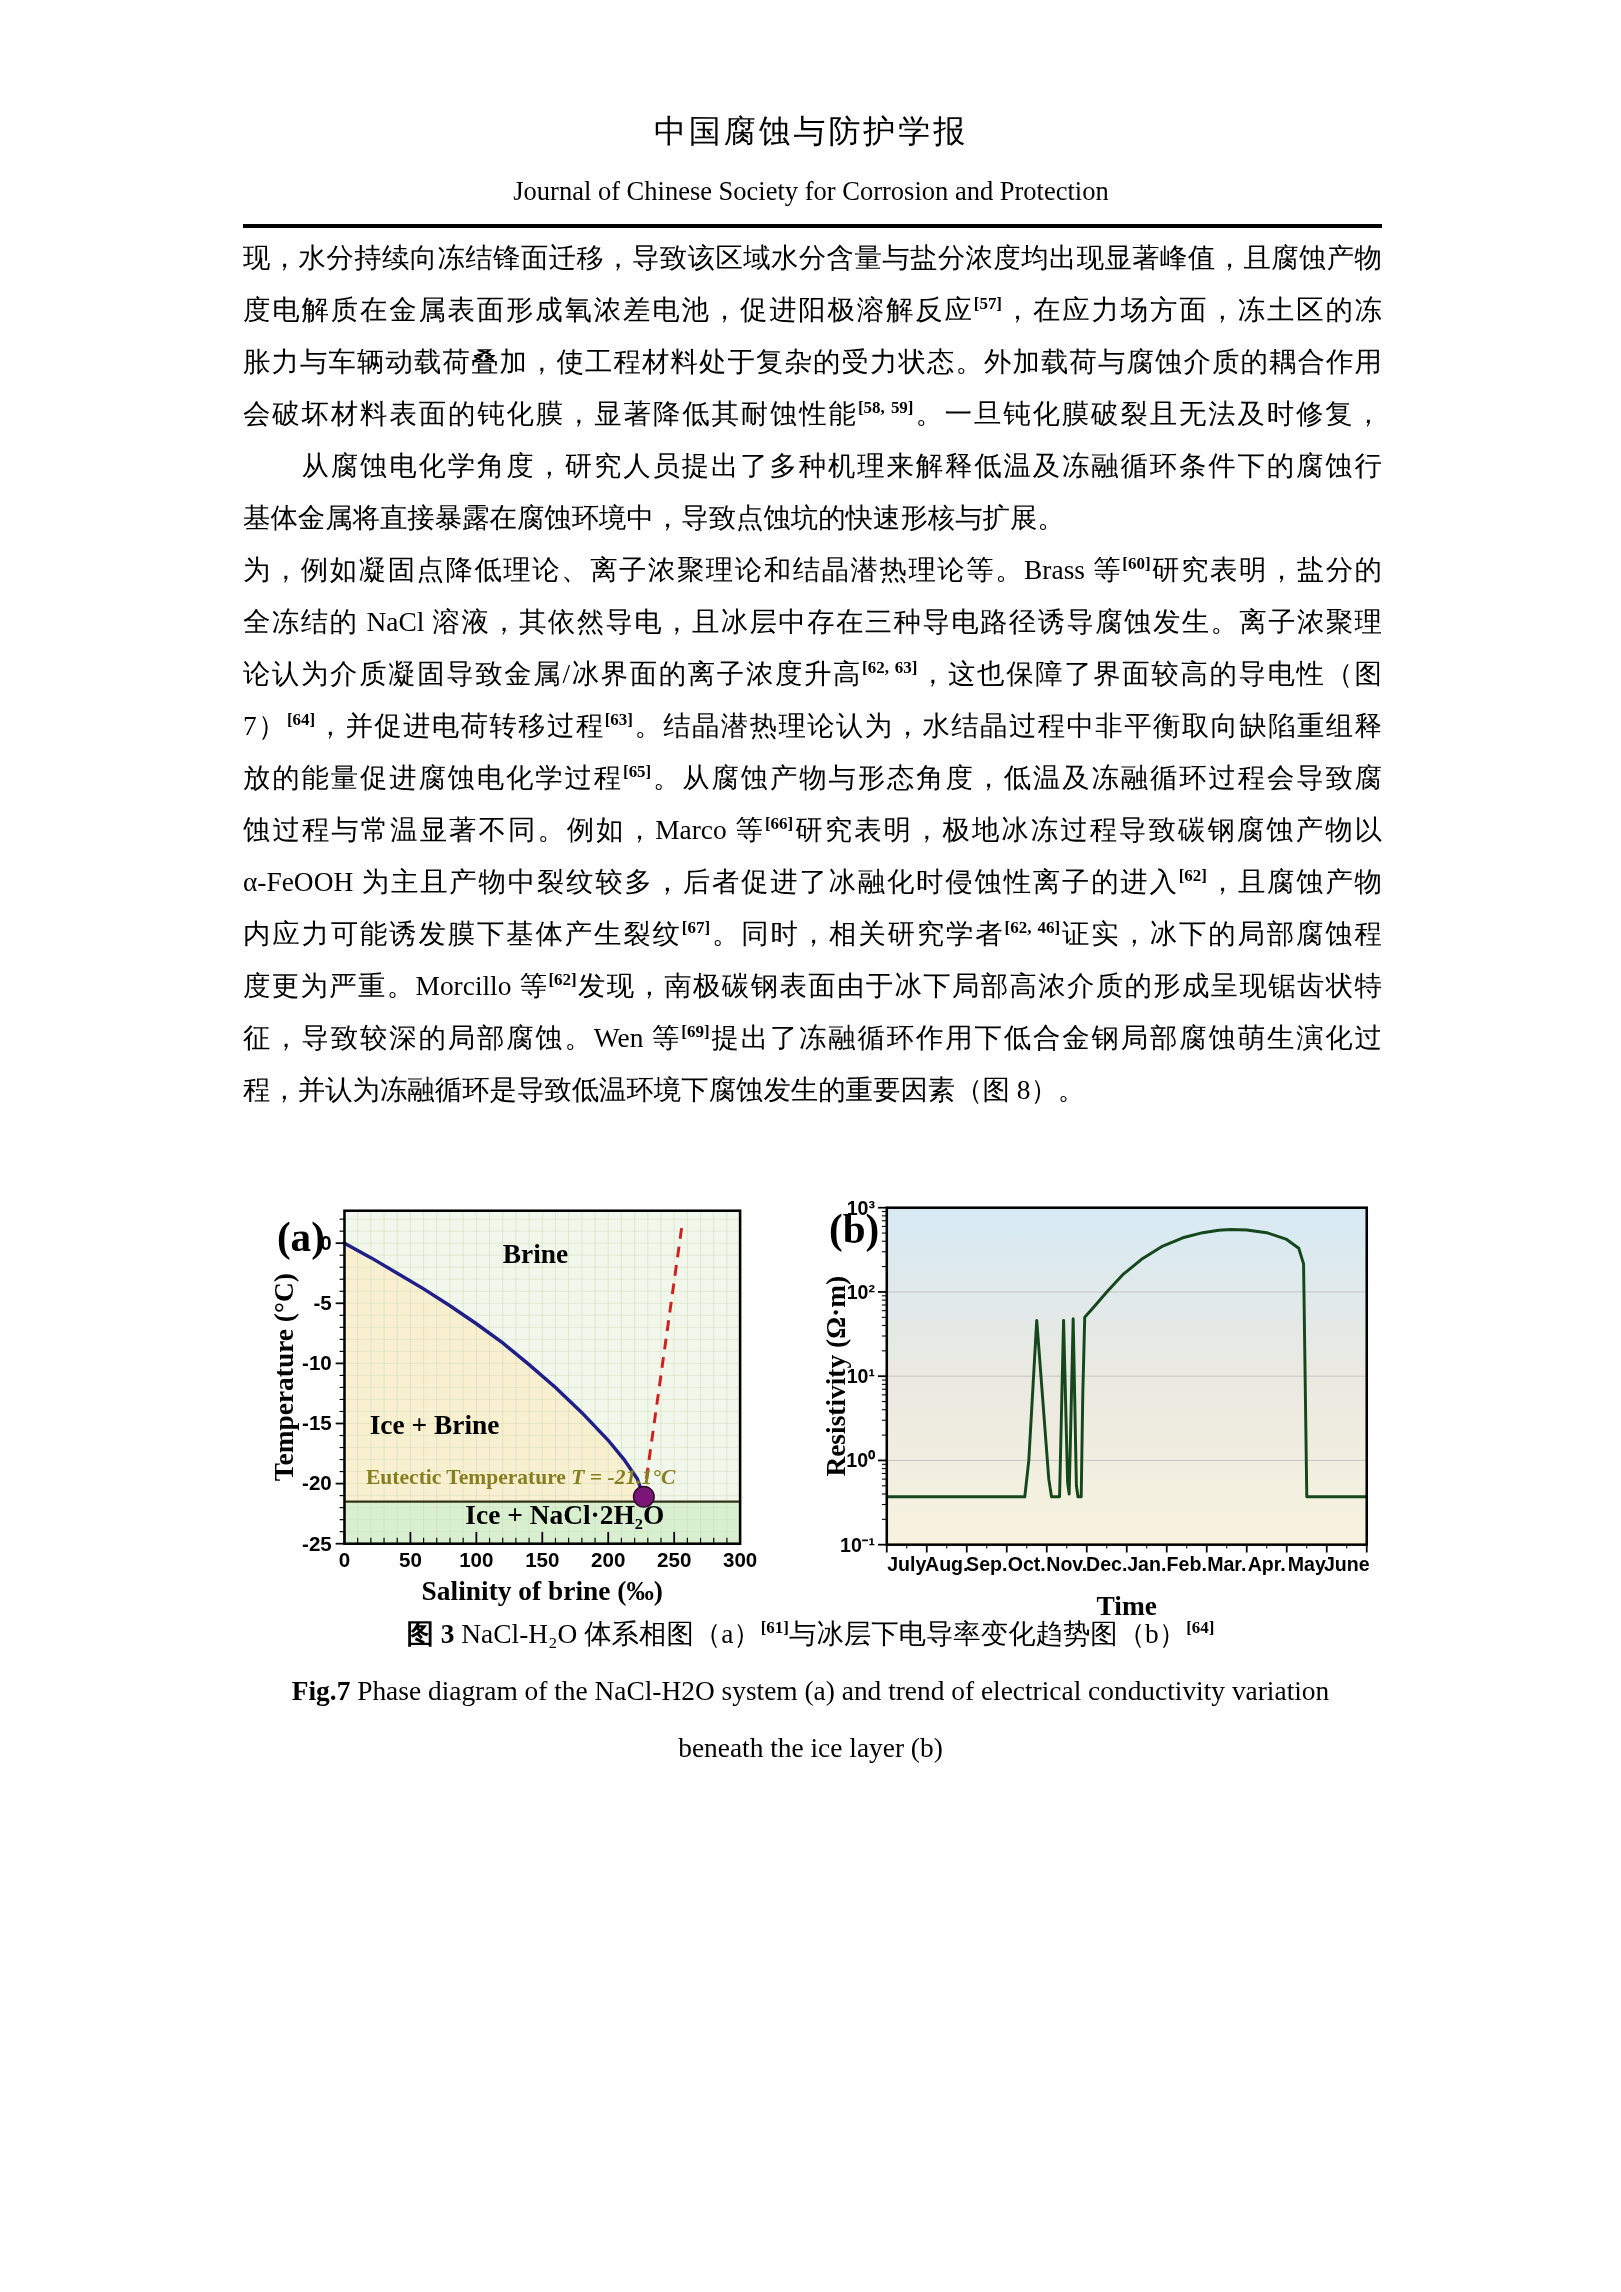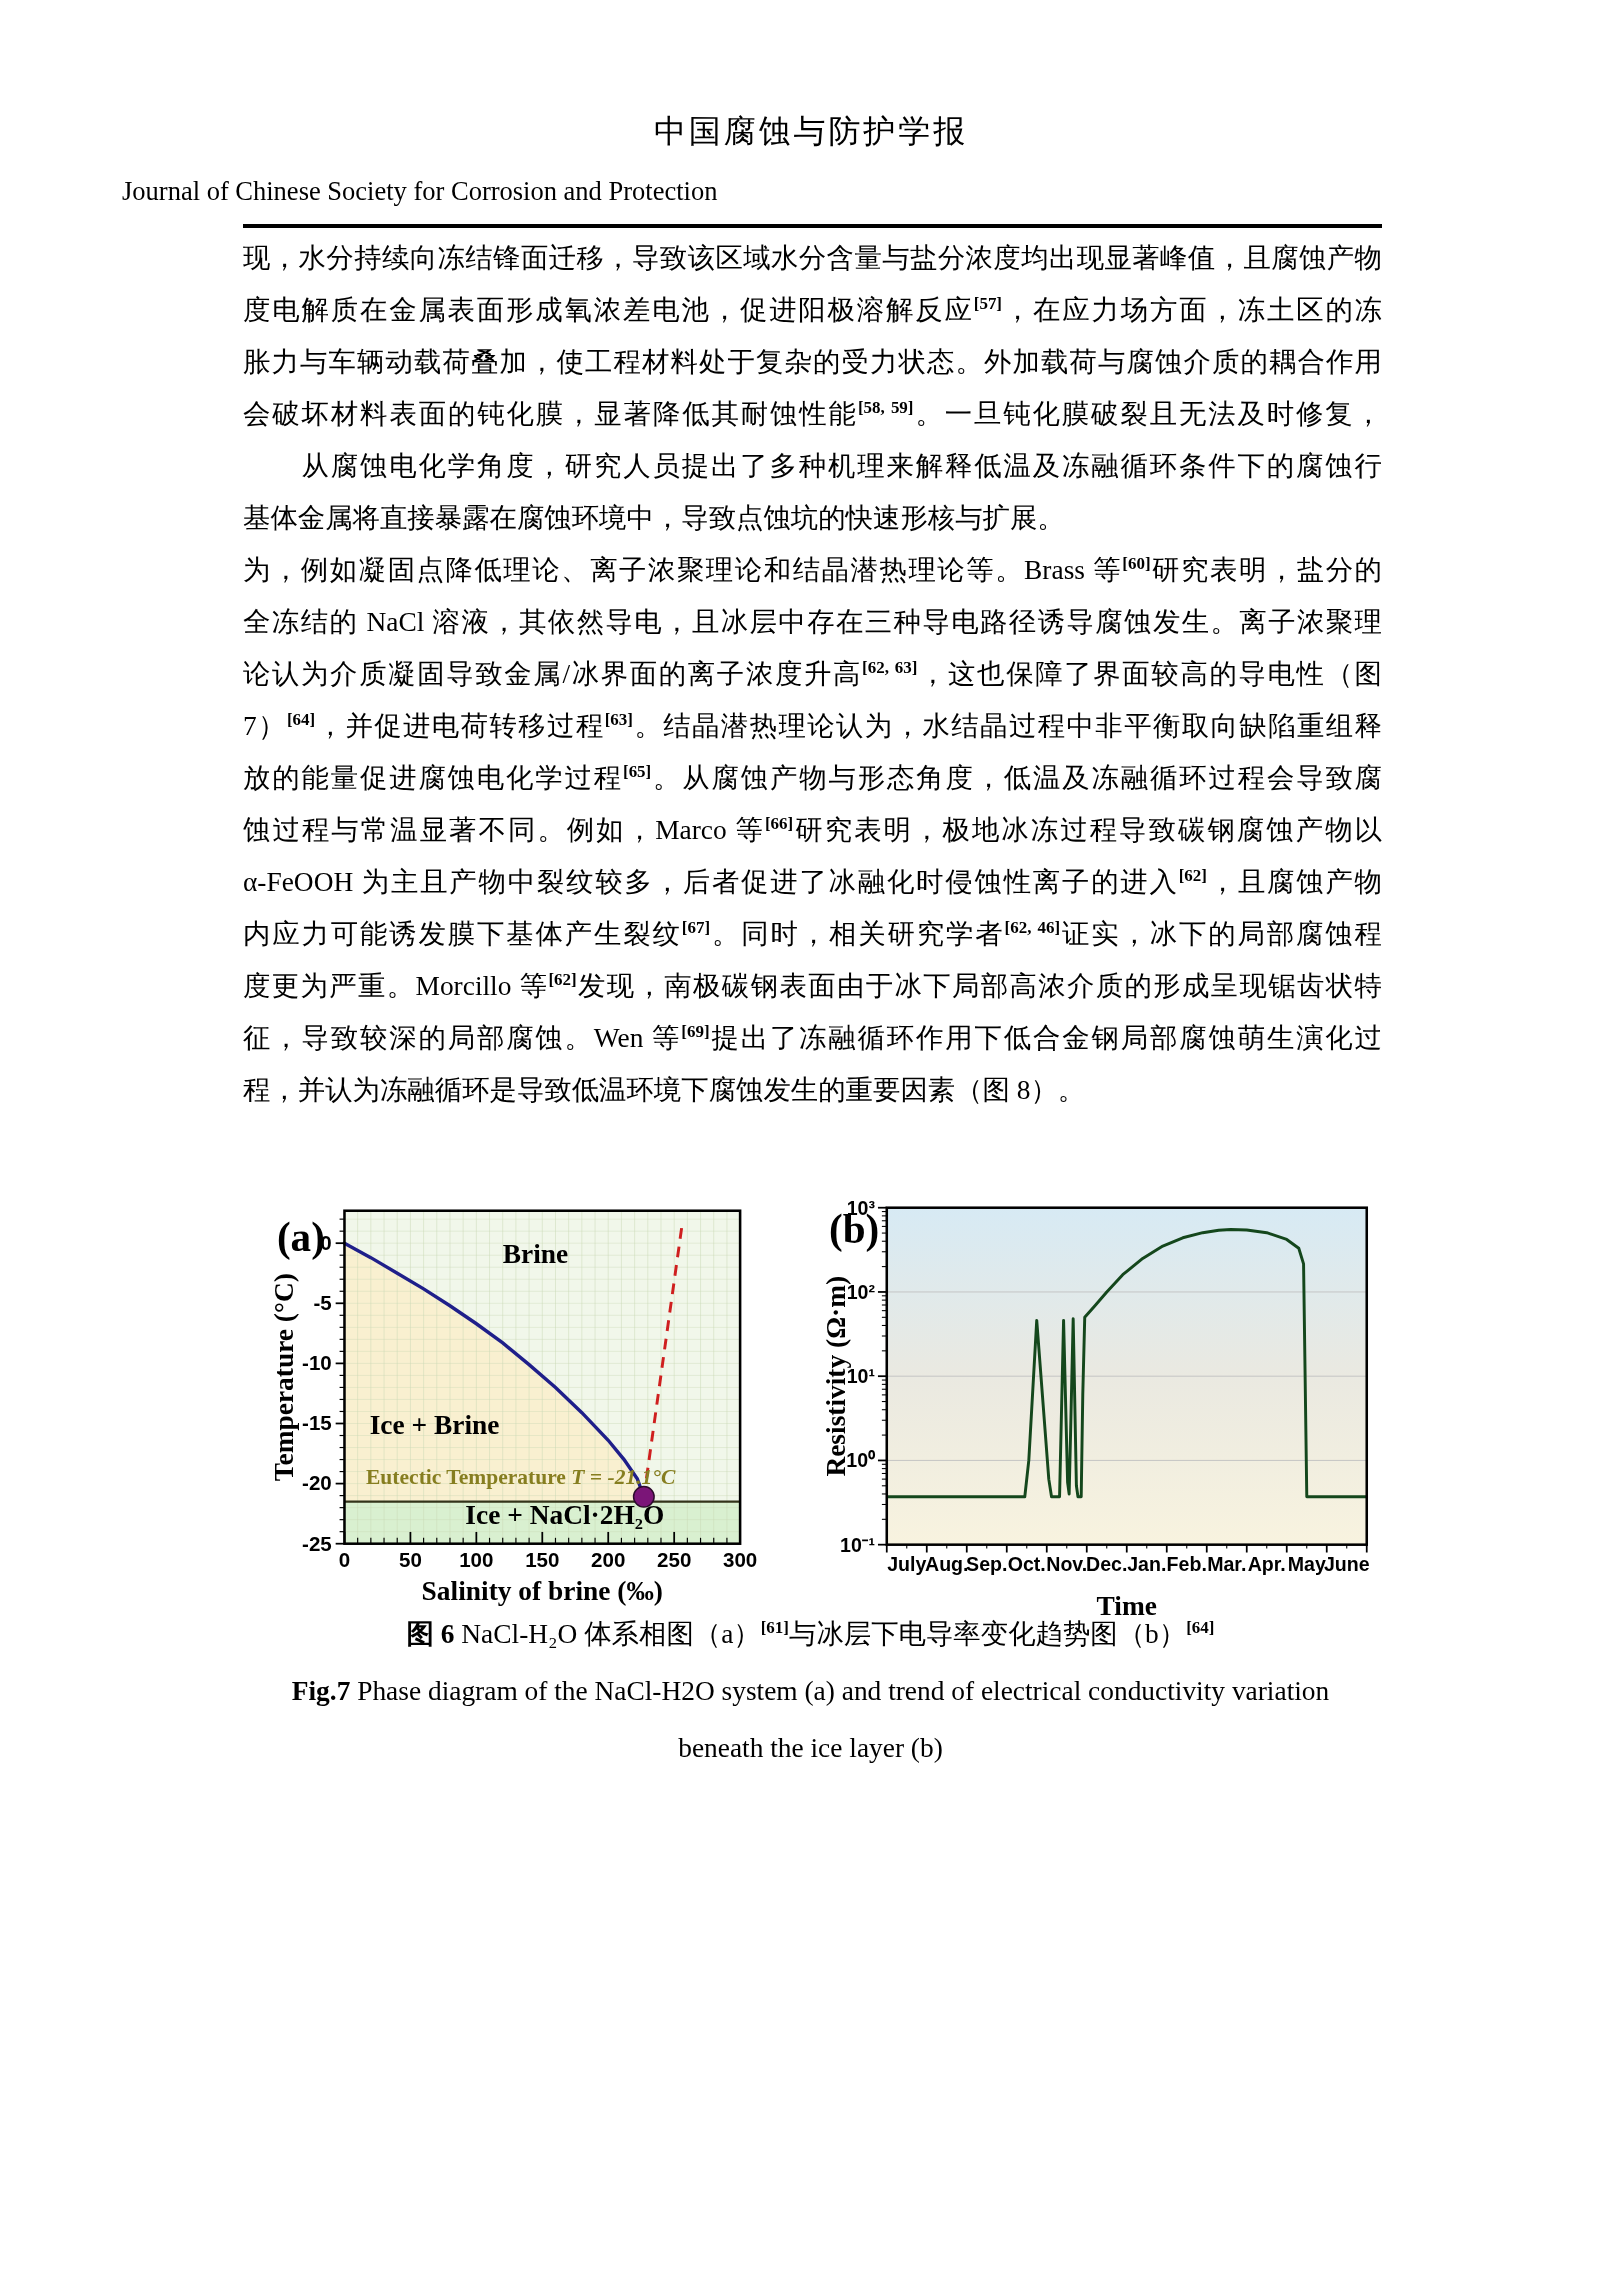--- a/index.html
+++ b/index.html
@@ -1,20 +1,20 @@
 <!DOCTYPE html>
 <html><head>
 <meta charset="utf-8">
 <style>
   html,body{margin:0;padding:0;background:#888;}
   .page{position:relative;width:1621px;height:2293px;background:#ffffff;margin:0 auto;
         font-family:"Liberation Serif",serif;color:#000;overflow:hidden;}
   .title-zh{position:absolute;top:110px;left:122px;width:1378px;text-align:center;
             font-size:32px;letter-spacing:2.9px;font-weight:400;}
-  .title-en{position:absolute;top:176px;left:122px;width:1378px;text-align:left;font-size:26.5px;}
+  .title-en{position:absolute;top:176px;left:122px;width:1378px;text-align:center;font-size:26.5px;}
   .rule{position:absolute;top:224px;left:243px;width:1139px;height:3.9px;background:#000;}
   .body-text{position:absolute;top:232px;left:243px;width:1139px;font-size:27.4px;
              line-height:52px;text-align:justify;}
   .body-text .bl{text-align:justify;text-align-last:justify;text-justify:inter-character;}
   .body-text .bl.last{text-align-last:left;}
   sup{font-size:0.62em;vertical-align:super;line-height:0;font-weight:bold;}
   .fig-a{position:absolute;left:253px;top:1198px;}
   .fig-b{position:absolute;left:821px;top:1194px;}
   .cap{position:absolute;left:196px;width:1229px;text-align:center;font-size:27.4px;line-height:39px;}
   .cap-zh{top:1615px;}
@@ -287,17 +287,17 @@
       <text x="373.25" y="385" font-family="&quot;Liberation Sans&quot;, sans-serif" font-size="20" font-weight="bold" text-anchor="middle" fill="#000">Feb.</text>
       <text x="414.08333333333337" y="385" font-family="&quot;Liberation Sans&quot;, sans-serif" font-size="20" font-weight="bold" text-anchor="middle" fill="#000">Mar.</text>
       <text x="454.91666666666663" y="385" font-family="&quot;Liberation Sans&quot;, sans-serif" font-size="20" font-weight="bold" text-anchor="middle" fill="#000">Apr.</text>
       <text x="495.75" y="385" font-family="&quot;Liberation Sans&quot;, sans-serif" font-size="20" font-weight="bold" text-anchor="middle" fill="#000">May</text>
       <text x="536.5833333333334" y="385" font-family="&quot;Liberation Sans&quot;, sans-serif" font-size="20" font-weight="bold" text-anchor="middle" fill="#000">June</text>
       <text x="312" y="430" font-family="&quot;Liberation Serif&quot;, serif" font-size="28" font-weight="bold" text-anchor="middle" fill="#000">Time</text>
       <text x="24" y="186" font-family="&quot;Liberation Serif&quot;, serif" font-size="28" font-weight="bold" text-anchor="middle" fill="#000" transform="rotate(-90 24 186)">Resistivity (Ω·m)</text>
       <text x="8" y="50" font-family="&quot;Liberation Serif&quot;, serif" font-size="42" font-weight="bold" text-anchor="start" fill="#000">(b)</text>
     </svg>
 
-  <div class="cap cap-zh"><b>图 6</b><span> NaCl-H₂O 体系相图（a）<sup>[61]</sup>与冰层下电导率变化趋势图（b）<sup>[64]</sup></span></div>
+  <div class="cap cap-zh"><b>图 3</b><span> NaCl-H₂O 体系相图（a）<sup>[61]</sup>与冰层下电导率变化趋势图（b）<sup>[64]</sup></span></div>
   <div class="cap cap-en1"><b>Fig.7</b><span> Phase diagram of the NaCl-H2O system (a) and trend of electrical conductivity variation</span></div>
   <div class="cap cap-en2">beneath the ice layer (b)</div>
 </div>
 
 
 </body></html>

